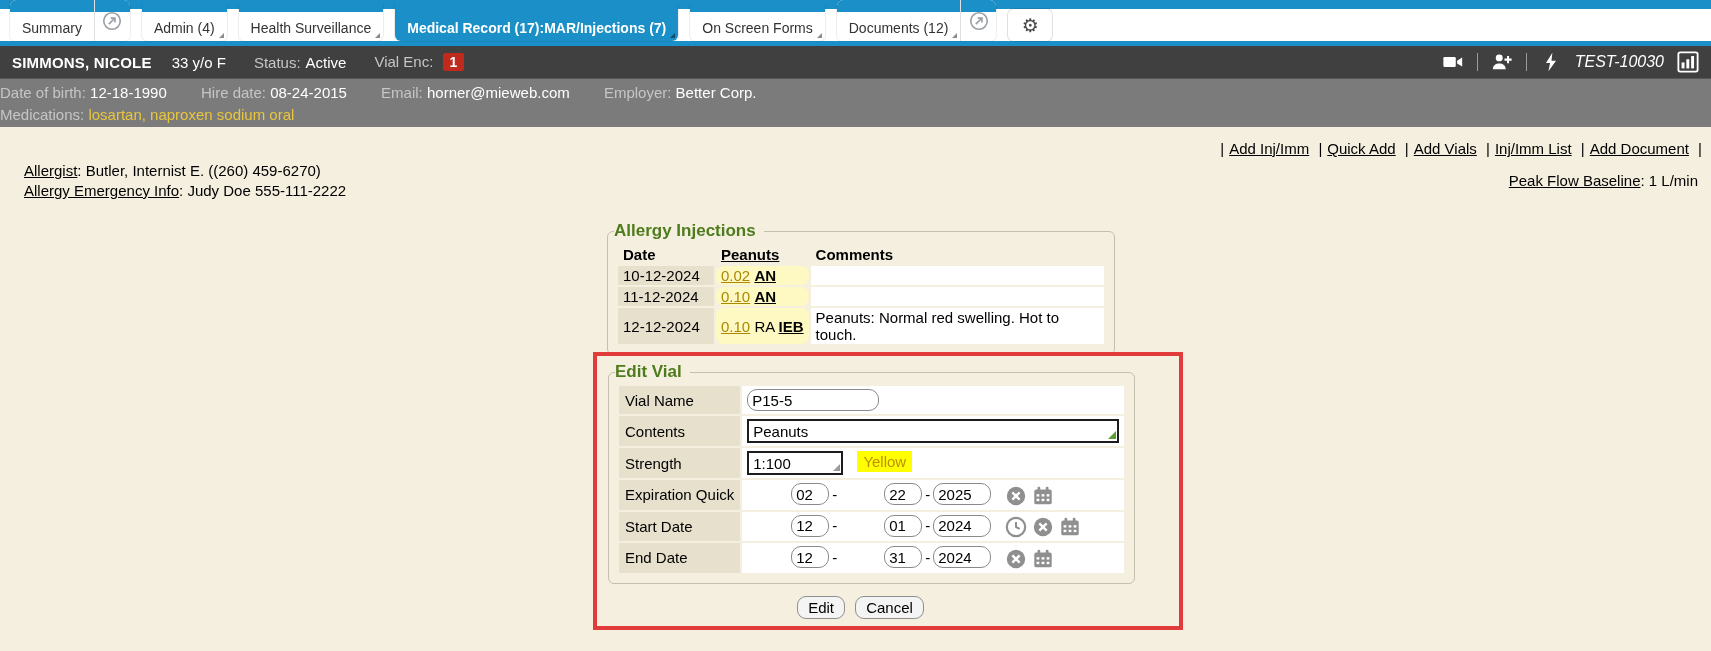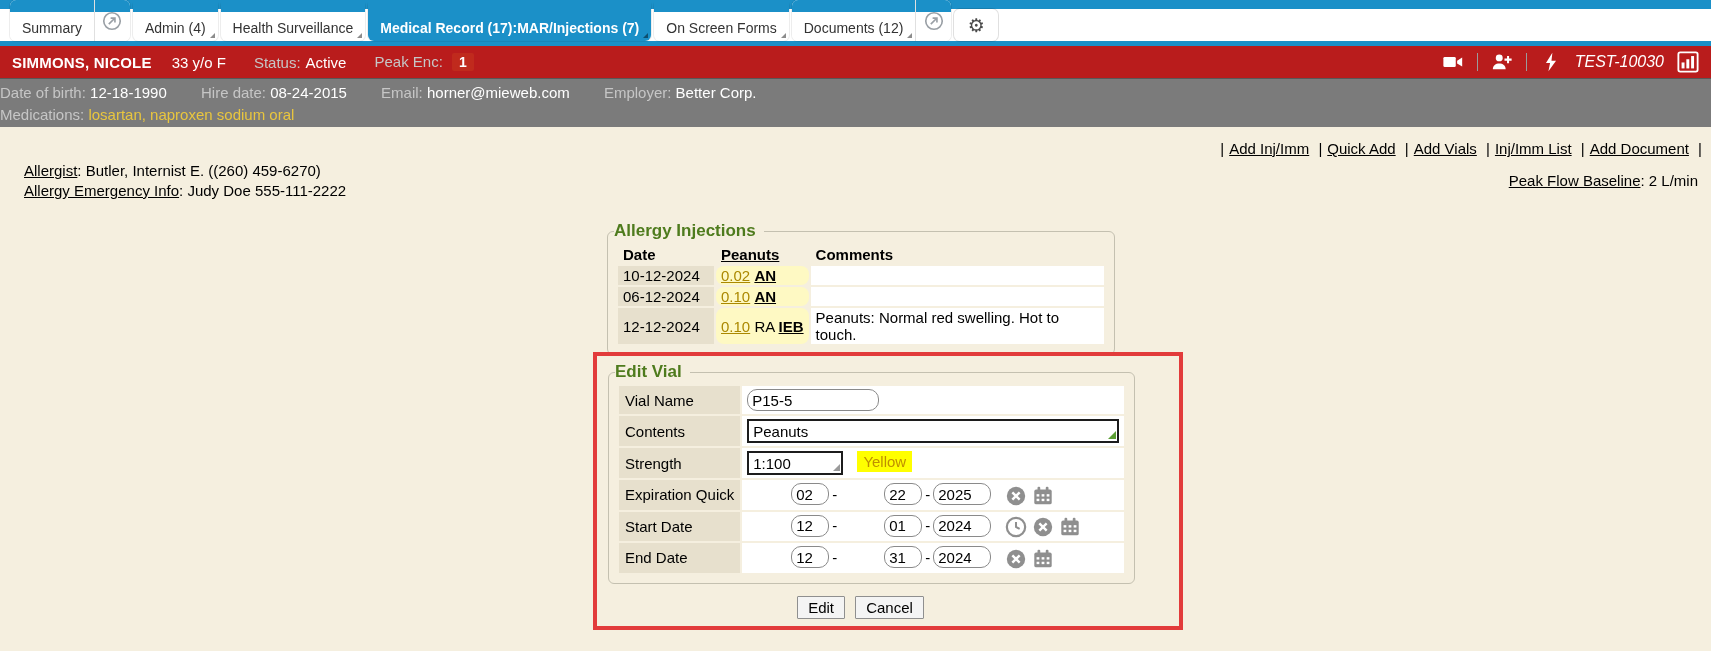--- a/index.html
+++ b/index.html
@@ -2,33 +2,33 @@
 <html><head>
 <meta charset="utf-8">
 <style>
   * { margin:0; padding:0; box-sizing:border-box; }
   html,body { width:1711px; height:651px; font-family:"Liberation Sans", sans-serif; background:#f5efdf; overflow:hidden; }
 
   
   .tabbar { position:relative; width:100%; height:46px; background:#fff; }
   .tabbar::before { content:""; position:absolute; top:0; left:0; right:0; height:9px; background:#1b90c8; }
   .tabbar::after  { content:""; position:absolute; bottom:0; left:0; right:0; height:5px; background:#1b90c8; }
-  .tabs { position:absolute; top:0; left:10px; display:flex; gap:3px; align-items:flex-start; z-index:2; }
+  .tabs { position:absolute; top:0; left:10px; display:flex; gap:12px; align-items:flex-start; z-index:2; }
   .tabgroup { display:flex; border-radius:6px; overflow:hidden; box-shadow:0 0 0 1px rgba(0,0,0,.07); }
   .tab { position:relative; background:#fff; height:41px; padding:14px 12px 0; display:flex; align-items:center; font-size:14px; color:#333; cursor:pointer; white-space:nowrap; }
   .tab.rounded { border-radius:6px; box-shadow:0 0 0 1px rgba(0,0,0,.07); }
   .tab::before { content:""; position:absolute; top:0; left:0; right:0; height:12px; background:#1b90c8; }
   .tab.active { background:#1b90c8; color:#fff; font-weight:bold; }
   .has-menu::after { content:""; position:absolute; right:3px; bottom:3px; width:0; height:0; border-left:5px solid transparent; border-bottom:5px solid rgba(0,0,0,.45); }
   .popout-seg { position:relative; background:#fff; width:36px; height:41px; display:flex; align-items:center; justify-content:center; border-left:1px solid #e0e0e0; cursor:pointer; }
   .popout-seg::before { content:""; position:absolute; top:0; left:0; right:0; height:12px; background:#1b90c8; }
   .gearbtn { margin-top:9px; height:32px; width:44px; background:#fff; border-radius:6px; box-shadow:0 0 0 1px rgba(0,0,0,.12); display:flex; align-items:center; justify-content:center; font-size:19px; color:#4a4a4a; cursor:pointer; }
 
   
-  .pbar { height:32px; background:#b91c1c; display:flex; align-items:center; padding:12px 12px; color:#fff; font-size:15px;text-align:right; }
+  .pbar { height:32px; background:#404040; display:flex; align-items:center; padding:12px 12px; color:#fff; font-size:15px;text-align:right; }
   .pname { font-weight:bold; margin-right:20px; letter-spacing:.2px; }
   .page-sex { margin-right:28px; }
   .glabel { color:#c6c6c6; margin-right:5px; }
   .pitem { margin-right:28px; }
   .badge { display:inline-block; background:#c02a1d; color:#fff; font-weight:bold; padding:1px 7px; border-radius:2px; font-size:14px; }
   .pright { margin-left:auto; display:flex; align-items:center; gap:13px;font-style:italic; }
   .vdiv { width:1px; height:18px; background:#9b9b9b; }
   .pid { font-size:16px; }
   .icon20 { width:22px; height:22px; display:block; }
 
@@ -74,21 +74,21 @@
   .contents-input { width:372px; }
   .strength-input { width:96px; }
   .din { width:38px;margin-left:44px; }
   .dinyr { width:58px; }
   .dsep { margin:0 3px; }
   .ybadge { background:#ffff00; color:#bf8f00; padding:2px 6px; margin-left:10px; }
   .dicons { display:inline-flex; align-items:center; gap:5px; margin-left:10px; vertical-align:middle; }
   .dicon { width:22px; height:22px; cursor:pointer; display:block; }
   .datecell { white-space:nowrap; }
   .btnrow { width:505px; margin:12px 0 0 11px; text-align:center; }
-  .fbtn { font-family:"Liberation Sans", sans-serif; font-size:15px; padding:2px 10px; background:#f4f4f4; border:1px solid #8f8f8f; border-radius:1px; margin:0 3px; cursor:pointer; color:#000; }
+  .fbtn { font-family:"Liberation Sans", sans-serif; font-size:15px; padding:2px 10px; background:#f4f4f4; border:1px solid #8f8f8f; border-radius:9px; margin:0 3px; cursor:pointer; color:#000; }
 </style>
 </head>
 <body>
 
 <div class="tabbar">
   <div class="tabs">
     <div class="tabgroup">
       <div class="tab">
         <span>Summary</span>
       </div>
@@ -128,21 +128,21 @@
   </div>
 </div>
 
 <div class="pbar">
   <span class="pname">SIMMONS, NICOLE</span>
   <span class="page-sex">33 y/o F</span>
   <span class="pitem">
     <span class="glabel">Status:</span><span>Active</span>
   </span>
   <span class="pitem">
-    <span class="glabel">Peak Enc:</span>
+    <span class="glabel">Vial Enc:</span>
     <span class="badge">1</span>
   </span>
   <span class="pright">
     <svg class="icon20" viewBox="0 0 24 24">
         <rect x="1.5" y="6.5" width="13.5" height="11" rx="1.5" fill="#fff"></rect>
         <path d="M16.5 10.5 L22 7 V17 L16.5 13.5 Z" fill="#fff"></path>
       </svg>
     <span class="vdiv"></span>
     <svg class="icon20" viewBox="0 0 24 24">
         <circle cx="9" cy="7.5" r="3.8" fill="#fff"></circle>
@@ -181,21 +181,21 @@
   <div class="actionlinks">
     <span class="sep">|</span><a>Add Inj/Imm</a>
     <span class="sep">|</span><a>Quick Add</a>
     <span class="sep">|</span><a>Add Vials</a>
     <span class="sep">|</span><a>Inj/Imm List</a>
     <span class="sep">|</span><a>Add Document</a>
     <span class="sep">|</span>
   </div>
 
   <div class="peakflow">
-    <a>Peak Flow Baseline</a><span>: 2 L/min</span>
+    <a>Peak Flow Baseline</a><span>: 1 L/min</span>
   </div>
 
   <div class="contacts">
     <div>
       <a>Allergist</a><span>: Butler, Internist E. ((260) 459-6270)</span>
     </div>
     <div>
       <a>Allergy Emergency Info</a><span>: Judy Doe 555-111-2222</span>
     </div>
   </div>
@@ -208,21 +208,21 @@
         <td>Date</td>
         <td><a class="codelink">Peanuts</a></td>
         <td>Comments</td>
       </tr>
       <tr>
         <td class="datec">10-12-2024</td>
         <td class="dosec"><a class="doselink">0.02</a> <a class="codelink">AN</a></td>
         <td class="comc"></td>
       </tr>
       <tr>
-        <td class="datec">06-12-2024</td>
+        <td class="datec">11-12-2024</td>
         <td class="dosec"><a class="doselink">0.10</a> <a class="codelink">AN</a></td>
         <td class="comc"></td>
       </tr>
       <tr>
         <td class="datec">12-12-2024</td>
         <td class="dosec"><a class="doselink">0.10</a> <span class="codeplain">RA</span> <a class="codelink">IEB</a></td>
         <td class="comc">Peanuts: Normal red swelling. Hot to touch.</td>
       </tr>
     </tbody>
       </table>

